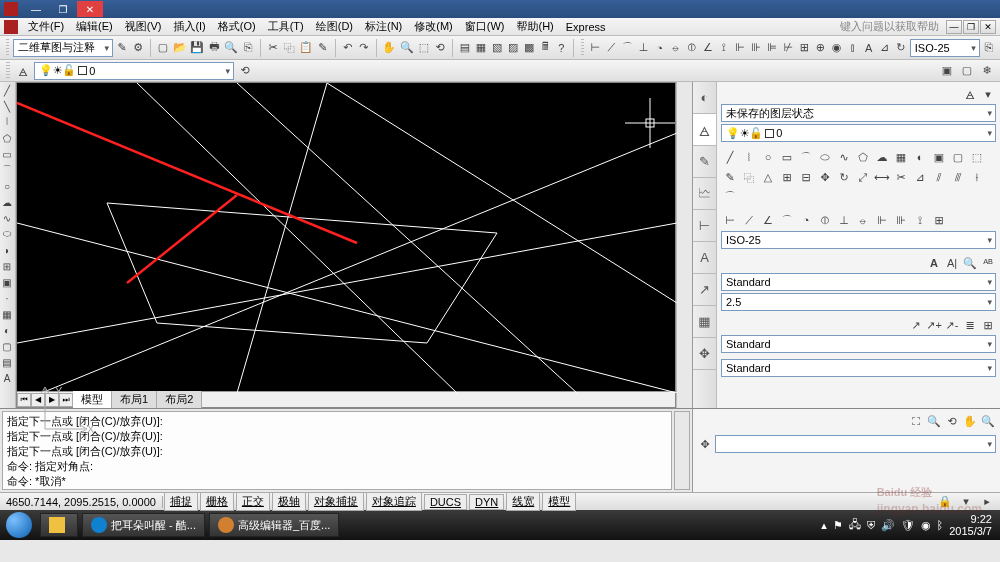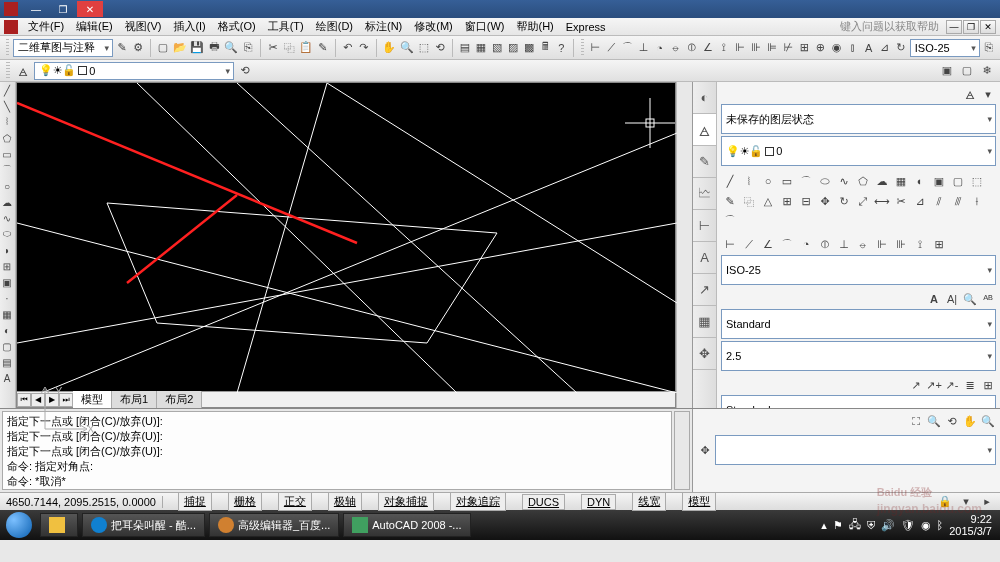--- a/index.html
+++ b/index.html
@@ -52,32 +52,32 @@
 
 .vscroll { width: 16px; background: #e8e8e8; border-left: 1px solid #bbb; }
 .right-panels { width: 308px; background: #f0f0f0; border-left: 1px solid #999; display: flex; }
 .palette-tabs { width: 24px; background: linear-gradient(90deg,#eee,#ddd); display: flex; flex-direction: column; border-right:1px solid #bbb; }
 .palette-tabs .ptab { height: 32px; display: flex; align-items: center; justify-content: center; border-bottom: 1px solid #bbb; font-size: 13px; color:#555; }
 .palette-tabs .ptab.active { background: #fff; }
 .palette-body { flex: 1; background: #f4f4f4; padding: 4px; overflow: hidden; }
 .panel-section { margin-bottom: 6px; }
 .panel-row { display: flex; align-items: center; gap: 2px; margin-bottom: 2px; flex-wrap: wrap; }
 .panel-row .tb-btn { width:16px; height:16px; }
-.panel-select { height: 30px; border: 1px solid #7a9ac0; background: #fff; padding: 0 2px 0 4px; flex: 1; display: flex; align-items: center; position:relative; font-size:11px; }
+.panel-select { height: 18px; border: 1px solid #7a9ac0; background: #fff; padding: 0 2px 0 4px; flex: 1; display: flex; align-items: center; position:relative; font-size:11px; }
 .panel-select::after { content:"▾"; position:absolute; right:3px; font-size:9px; color:#555; }
 .panel-toolicons { display:flex; flex-wrap:wrap; gap:1px; }
 
 
 .command-area { height: 84px; display: flex; border-top: 1px solid #888; }
 .cmd-text { flex:1; background: #fdfdfd; border: 1px solid #aaa; margin: 2px; font-family: SimSun, monospace; font-size: 12px; padding: 2px 4px; overflow: hidden; line-height: 15px; }
 .cmd-scroll { width: 16px; background: #e8e8e8; margin:2px 2px 2px 0; border:1px solid #aaa; }
 .cmd-right { width: 308px; background: #f4f4f4; border-left:1px solid #999; padding:4px; }
 
 
-.statusbar { height: 18px; background: linear-gradient(#f5f5f5,#ddd); border-top: 1px solid #aaa; display: flex; align-items: center; font-size: 11px; gap: 14px; }
+.statusbar { height: 18px; background: linear-gradient(#f5f5f5,#ddd); border-top: 1px solid #aaa; display: flex; align-items: center; font-size: 11px; }
 .statusbar .coords { padding: 0 6px; border-right: 1px solid #aaa; }
 .statusbar .toggle { padding: 1px 5px; border: 1px solid #aaa; margin: 0 1px; background: #eee; font-size: 11px; text-decoration: underline; }
 .statusbar .spacer { flex: 1; }
 .statusbar .tray { display: flex; gap: 3px; align-items: center; padding: 0 4px; }
 
 
 .taskbar { height: 30px; background: linear-gradient(#3a3a3a,#111); display: flex; align-items: center; color: #fff; }
 .start { width: 38px; height: 30px; display:flex; align-items:center; justify-content:center; }
 .start-orb { width:26px; height:26px; border-radius:50%; background: radial-gradient(circle at 30% 30%, #7cc0ff, #0a5fb0); }
 .task { height: 24px; padding: 0 8px; margin: 0 2px; background: linear-gradient(#555,#333); border: 1px solid #222; display: flex; align-items: center; font-size: 11px; }
@@ -456,24 +456,20 @@
       <span class="ticon" style="background:#f0c040"></span>
     </div>
   <div class="task">
       <span class="ticon" style="background:#1080d0;border-radius:50%"></span>
       <span>把耳朵叫醒 - 酷...</span>
     </div>
   <div class="task">
       <span class="ticon" style="background:#d08030;border-radius:50%"></span>
       <span>高级编辑器_百度...</span>
     </div>
-  <div class="task">
-      <span class="ticon" style="background:#40a060"></span>
-      <span>AutoCAD 2008 -...</span>
-    </div>
   <div class="tray">
     <span>▴</span>
     <span>⚑</span>
     <span>🖧</span>
     <span>⛨</span>
     <span>🔊</span>
     <span>🛡</span>
     <span>◉</span>
     <span>ᛒ</span>
     <div class="clock">

